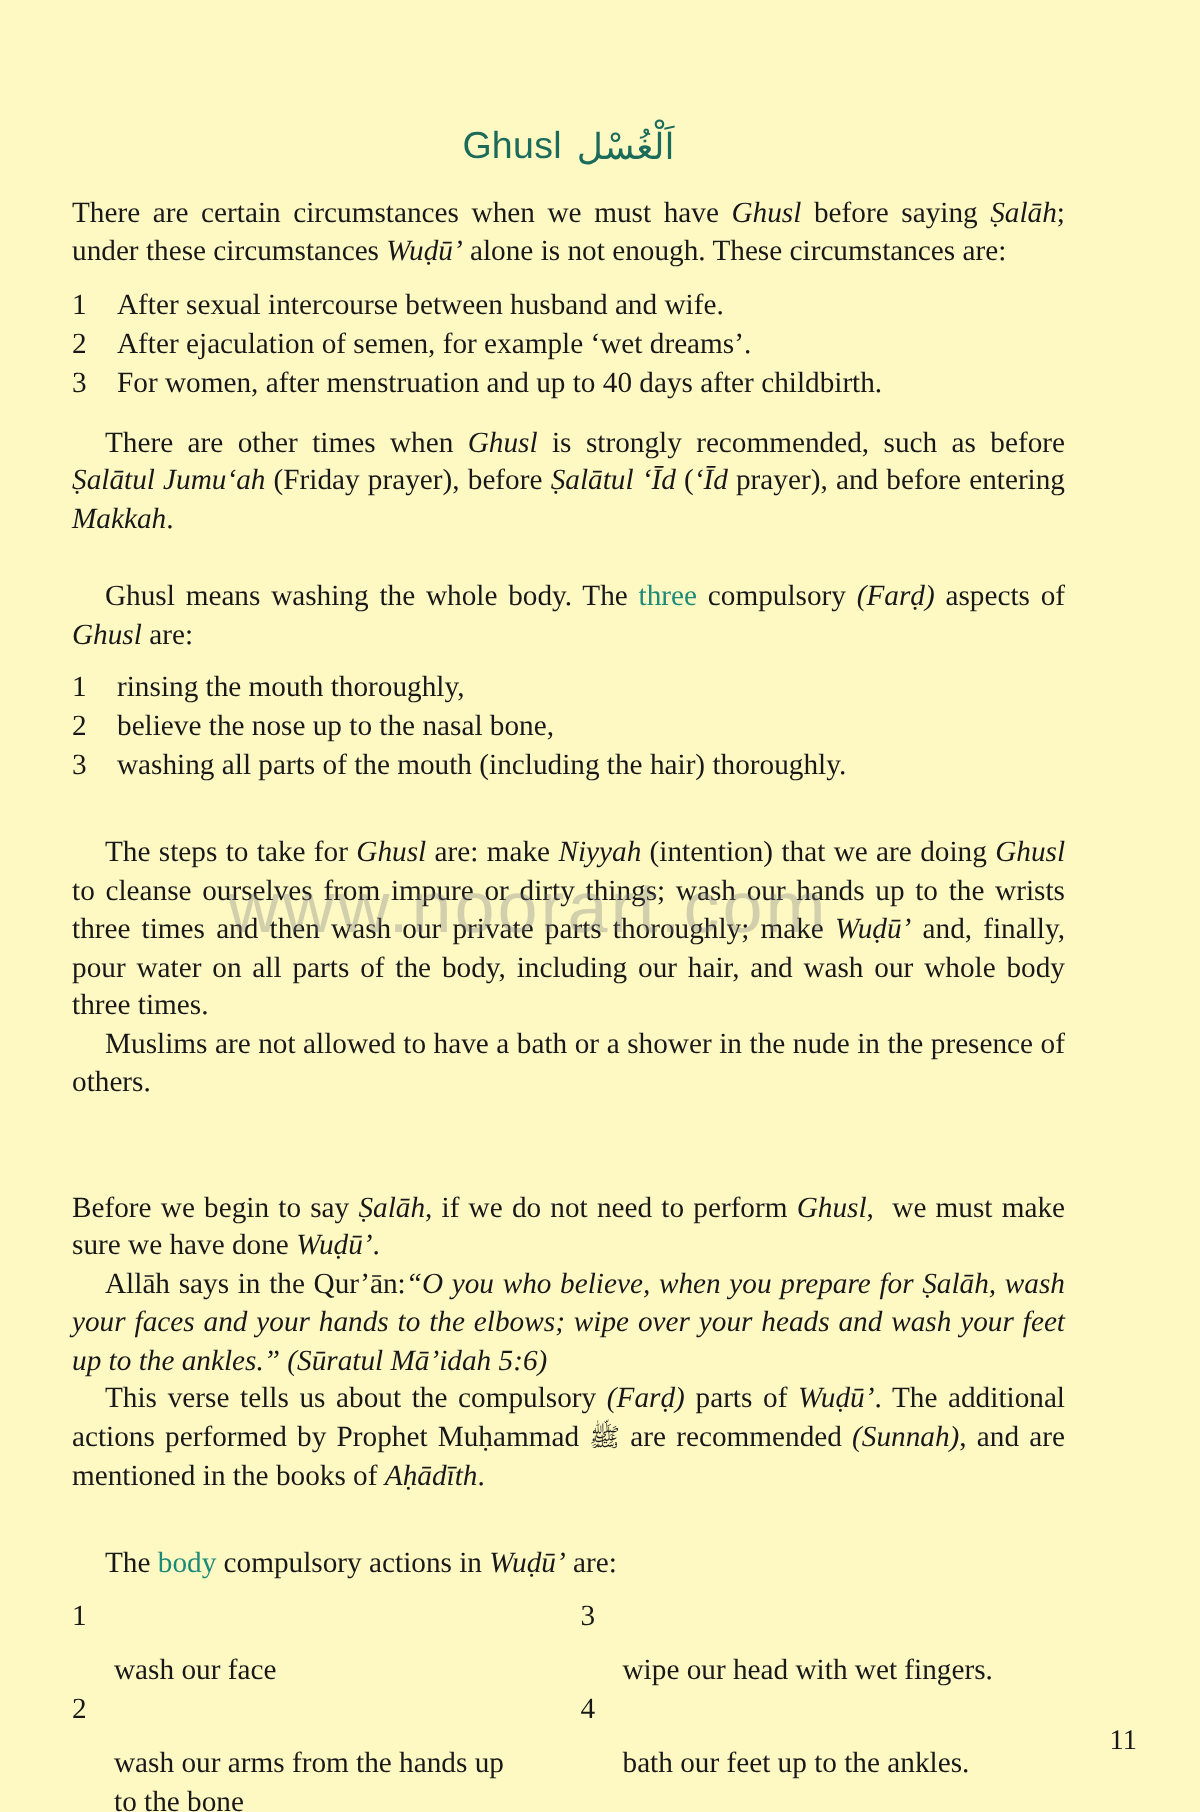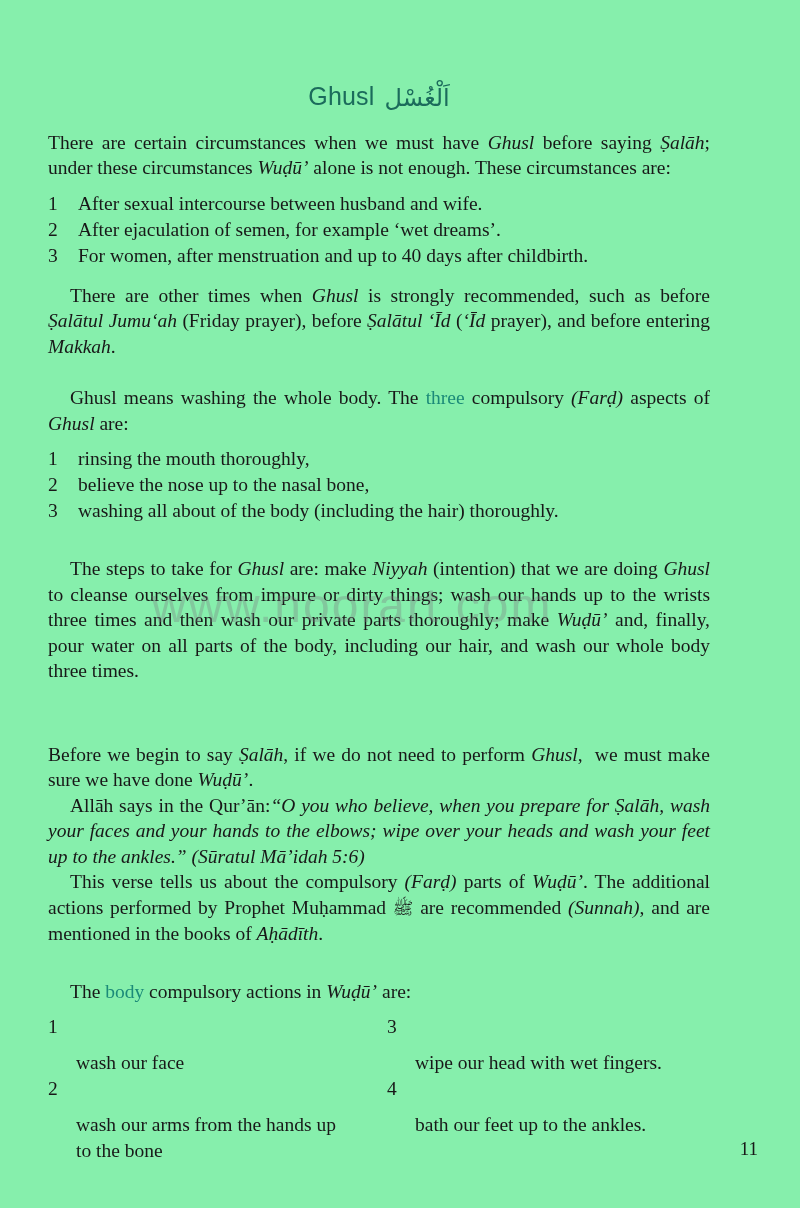--- a/index.html
+++ b/index.html
@@ -4,21 +4,21 @@
 <style>
   html, body {
     margin: 0;
     padding: 0;
     background: #ffffff;
   }
   .page {
     position: relative;
     width: 800px;
     height: 1208px;
-    background: #86efac;
+    background: #fef9c3;
     font-family: "Liberation Serif", "DejaVu Serif", serif;
     color: #181818;
     overflow: hidden;
   }
   .content {
     position: absolute;
     left: 48px;
     top: 0;
     width: 662px;
   }
@@ -111,21 +111,21 @@
     color: rgba(120,120,128,0.33);
     pointer-events: none;
     white-space: nowrap;
     user-select: none;
   }
 
   
   .page-number {
     position: absolute;
     right: 42px;
-    bottom: 48px;
+    bottom: 36px;
     font-size: 19px;
     color: #181818;
   }
 </style>
 </head>
 <body>
 
 <div class="page">
 
   <div class="content">
@@ -173,29 +173,30 @@
       <div class="row">
         <span class="num">1</span>
         <span class="txt">rinsing the mouth thoroughly,</span>
       </div>
       <div class="row">
         <span class="num">2</span>
         <span class="txt">believe the nose up to the nasal bone,</span>
       </div>
       <div class="row">
         <span class="num">3</span>
-        <span class="txt">washing all about of the body (including the hair) thoroughly.</span>
+        <span class="txt">washing all parts of the mouth (including the hair) thoroughly.</span>
       </div>
     </div>
 
     <div class="sp-26"></div>
     <div class="sp-6"></div>
 
     <p class="body indent">The steps to take for <span class="it">Ghusl</span> are: make <span class="it">Niyyah</span> (intention) that we are doing <span class="it">Ghusl</span> to cleanse ourselves from impure or dirty things; wash our hands up to the wrists three times and then wash our private parts thoroughly; make <span class="it">Wuḍū’</span> and, finally, pour water on all parts of the body, including our hair, and wash our whole body three times.</p>
 
+    <p class="body indent">Muslims are not allowed to have a bath or a shower in the nude in the presence of others.</p>
 
     <div class="sp-26"></div>
     <div class="sp-14"></div>
 
 
     <div class="sp-18"></div>
 
     <p class="body">Before we begin to say <span class="it">Ṣalāh</span>, if we do not need to perform <span class="it">Ghusl</span>,&nbsp; we must make sure we have done <span class="it">Wuḍū’</span>.</p>
 
     <p class="body indent"><span>Allāh says in the Qur’ān:</span><span class="it">“O you who believe, when you prepare for Ṣalāh, wash your faces and your hands to the elbows; wipe over your heads and wash your feet up to the ankles.”</span> <span class="it">(Sūratul Mā’idah 5:6)</span></p>

